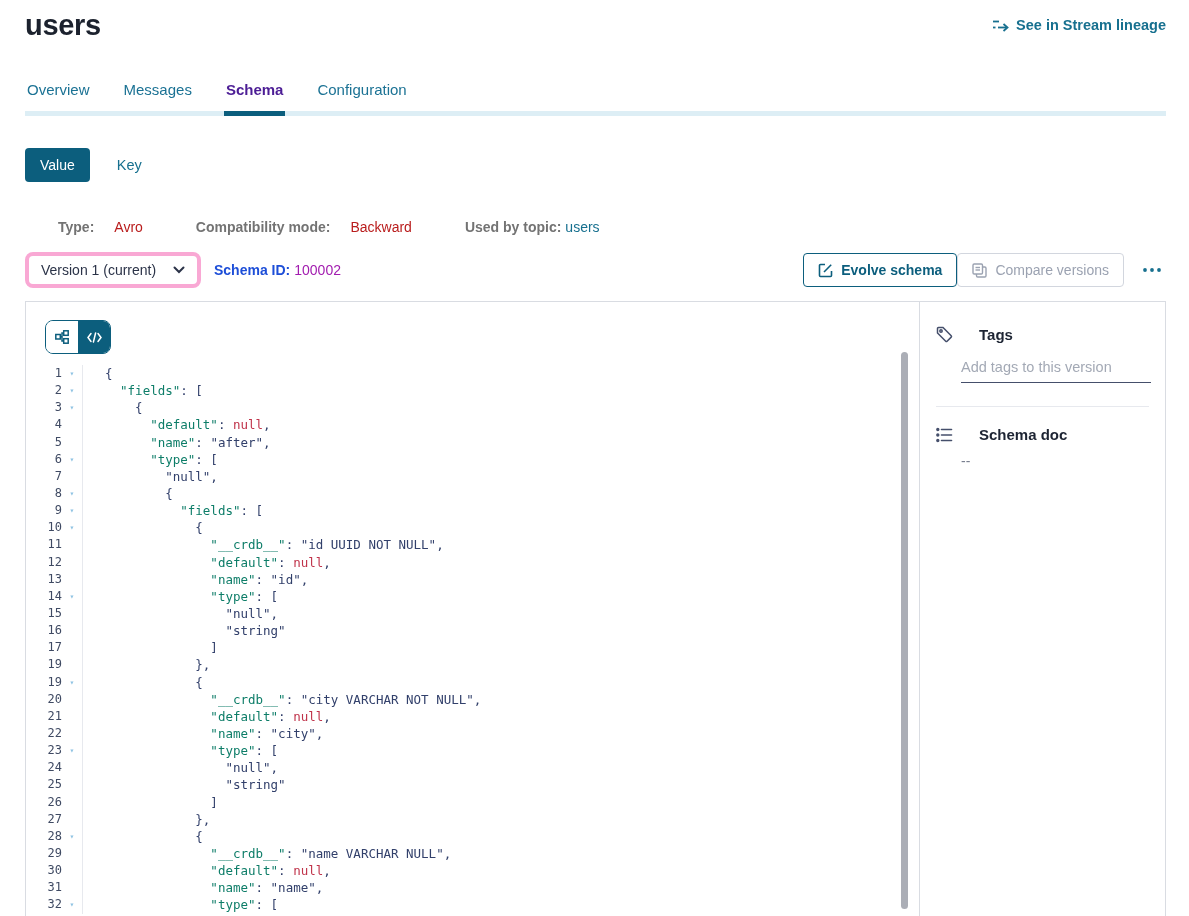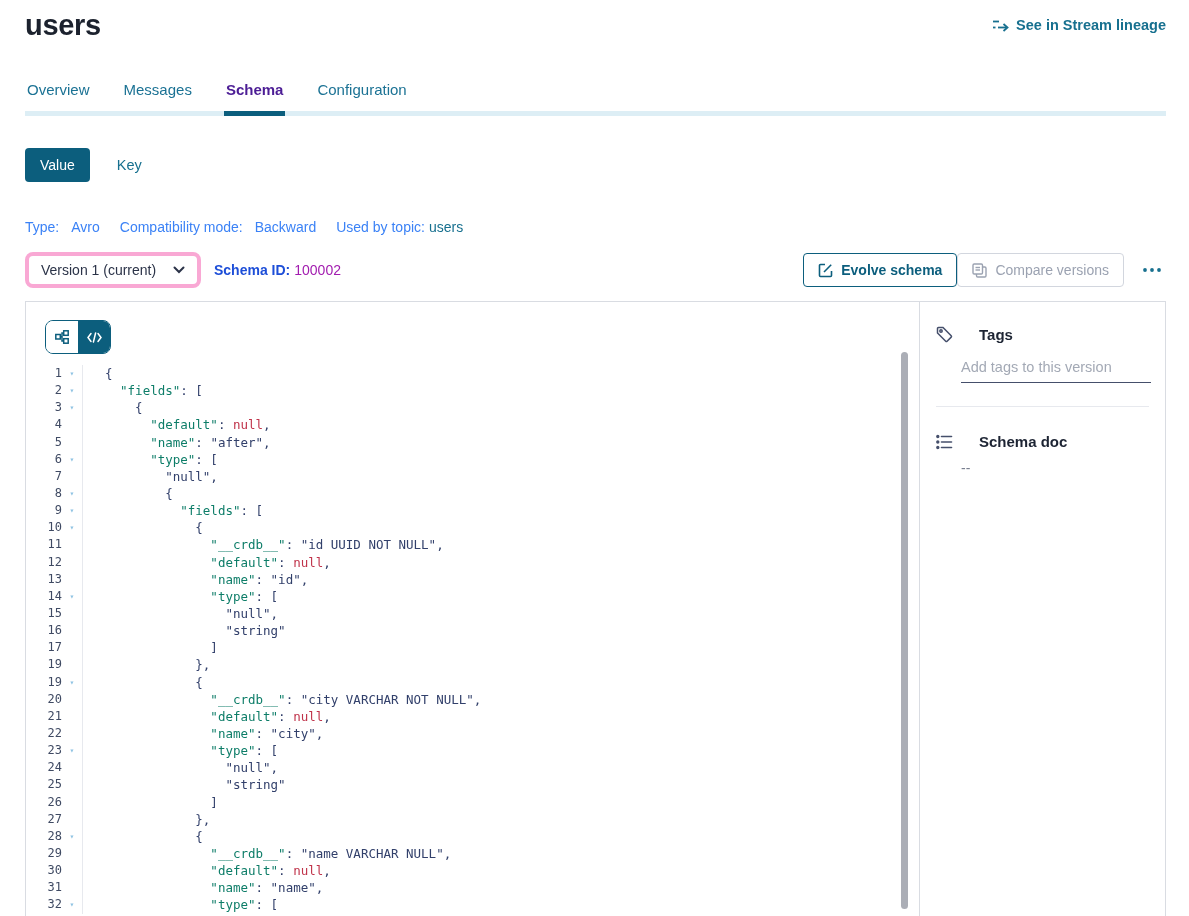--- a/index.html
+++ b/index.html
@@ -20,22 +20,22 @@
   .tab.active { color:#4c1d95; font-weight:700; border-bottom:5px solid #0b5e7d; }
 
   
   .vk-row { display:flex; align-items:center; gap:27px; margin-top:32px; }
   .btn-value { background:#0c5e7d; color:#fff; font-size:14px; font-weight:500;
     border:none; border-radius:4px; padding:9px 15px; cursor:pointer; }
   .link-key { color:#17708f; font-size:14.5px; font-weight:500; cursor:pointer; }
 
   
   .meta { display:flex; gap:20px; margin-top:37px; font-size:14px; }
-  .meta b { color:#3b82f6; font-weight:400; }
-  .meta span.v { color:#3b82f6; margin-left:12px; }
+  .meta b { color:#737373; font-weight:700;margin-left:33px; }
+  .meta span.v { color:#b91c1c; margin-left:20px; }
   .meta a { color:#17708f; margin-left:4px; cursor:pointer; text-decoration:none; }
 
   
   .vbar { display:flex; align-items:center; margin-top:17px; }
   .select { width:176px; height:36px; border:4px solid #f9a8d4; border-radius:8px;
     display:flex; align-items:center; justify-content:space-between;
     padding:0 12px; font-size:14px; color:#2b3348; cursor:pointer; background:#fff; }
   .sid { margin-left:13px; font-size:14px; }
   .sid b { font-weight:700; color:#1d4ed8; }
   .sid span { color:#a21caf; margin-left:4px; }
@@ -73,21 +73,21 @@
 
   
   .sidebar { width:246px; flex:none; border-left:1px solid #d9dce2; padding:24px 16px 0 16px; }
   .shead { display:flex; align-items:center; gap:26px; font-size:15px; font-weight:700;
     color:#1d2433; }
   .tags-input { display:block; margin:16px 0 0 25px; width:190px; border:none;
     border-bottom:1px solid #454f6b; font-size:14.5px; color:#3c4457;
     padding:0 0 7px 0; outline:none; font-family:"Liberation Sans",sans-serif; }
   .tags-input::placeholder { color:#a3a9b5; }
   .divider { border:none; border-top:1px solid #e7e9ee; margin-top:23px; }
-  .sec { margin-top:26px; }
+  .sec { margin-top:19px; }
   .sval { margin:10px 0 0 25px; font-size:14px; color:#7a8090; }
   .sval.dark { color:#4b5366; }
 
   svg { display:block; }
 </style>
 </head>
 <body>
 
 <div class="wrap">
 

